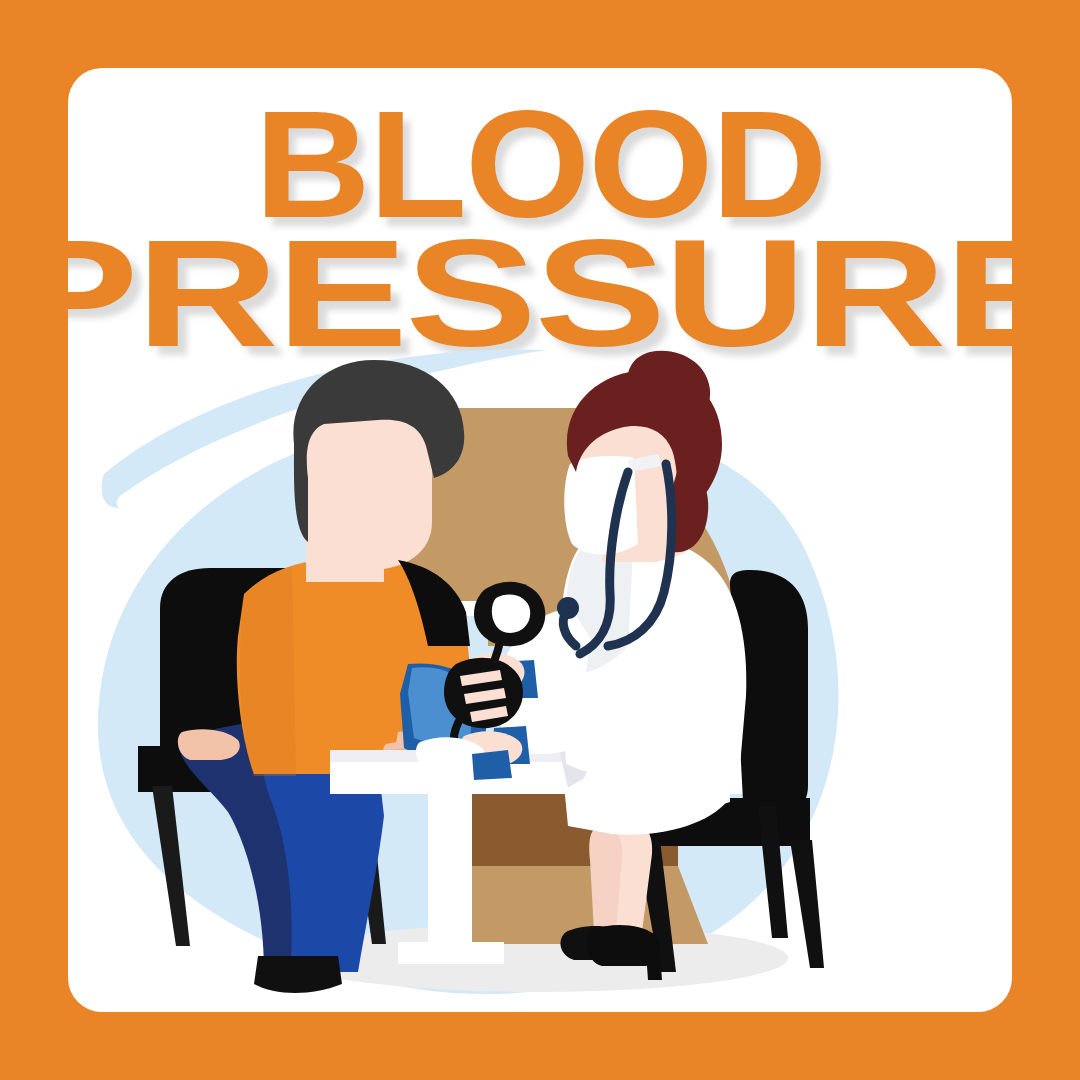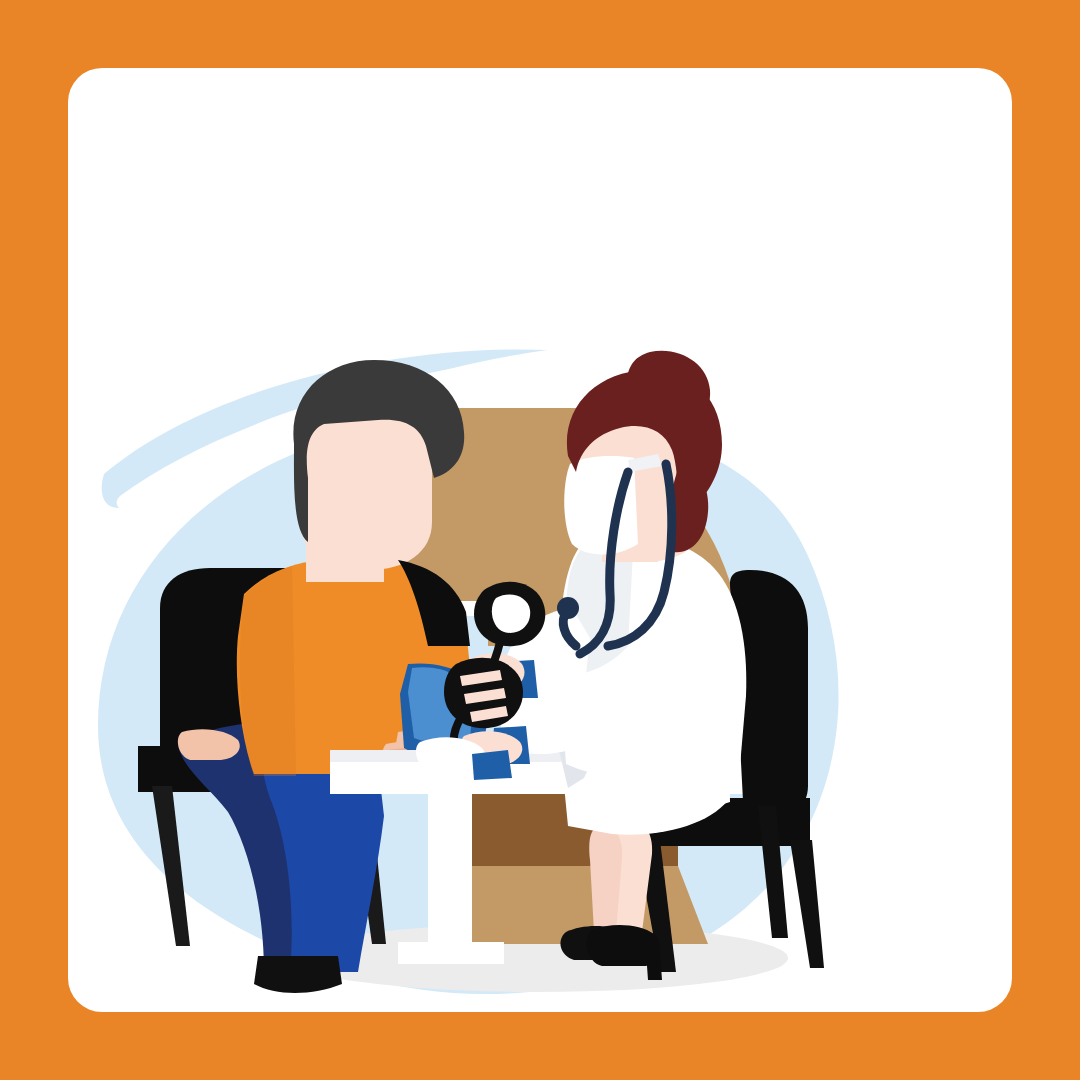--- a/index.html
+++ b/index.html
@@ -56,20 +56,24 @@
   }
   #illustration svg{display:block;width:944px;height:666px;}
 </style>
 </head>
 <body>
 
 <div id="poster">
 
   <div id="card">
 
+    <div id="title-block">
+      <span id="title-line-1" class="title-line">BLOOD</span>
+      <span id="title-line-2" class="title-line">PRESSURE</span>
+    </div>
 
     <div id="illustration">
       <svg viewBox="0 0 944 666" xmlns="http://www.w3.org/2000/svg">
 
         <g>
           <path fill="#D4E9F7" d="M30 380 C30 210 180 78 400 72 C600 66 700 120 740 210
                    C790 320 780 450 700 540 C610 640 430 672 290 630
                    C130 582 30 500 30 380 Z"></path>
         </g>
 

